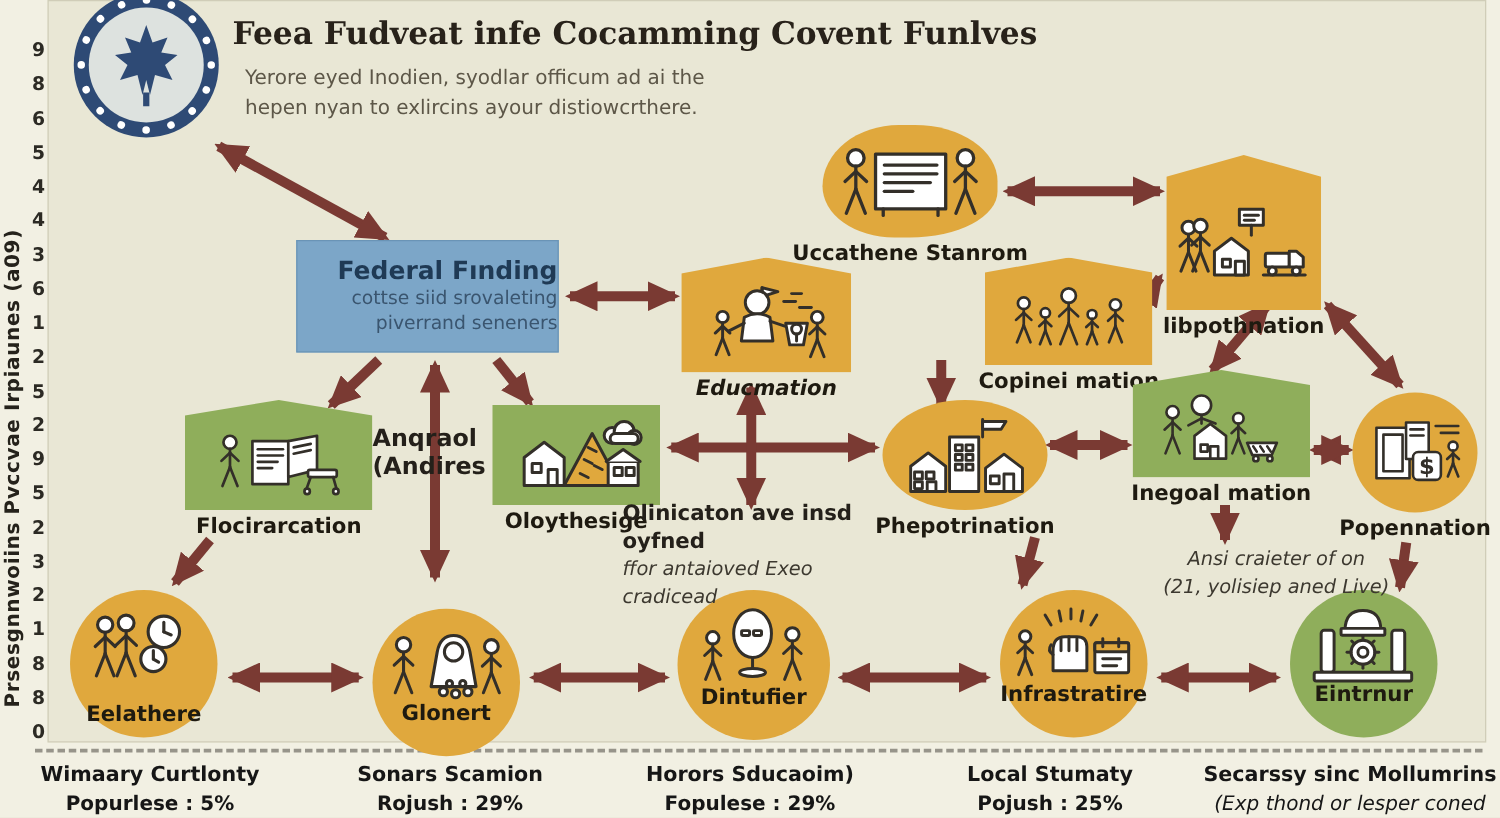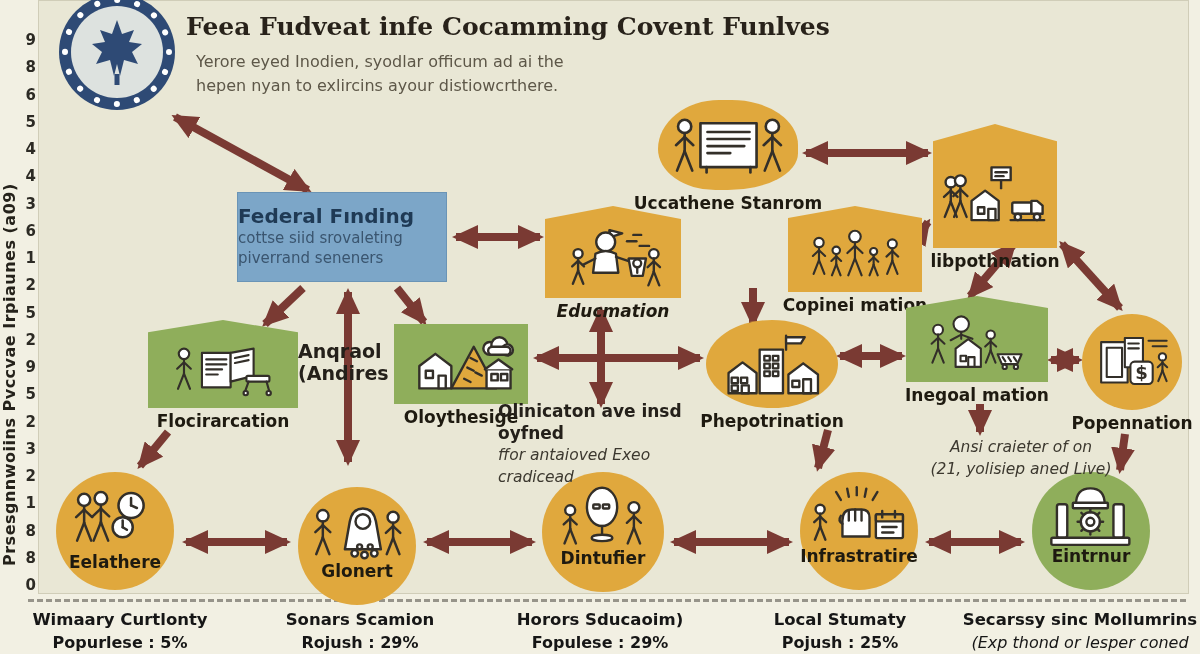--- a/index.html
+++ b/index.html
@@ -12,21 +12,21 @@
       writing-mode:vertical-rl;transform:rotate(180deg);text-align:center;
       font-weight:700;font-size:16px;color:#25221b;letter-spacing:.5px;z-index:2;}
   .tick{position:absolute;left:12px;width:24px;text-align:right;font-size:15px;
         font-weight:700;color:#2c2a24;z-index:2;line-height:18px;}
   .seal{position:absolute;left:54px;top:-8px;z-index:3;}
   .title{position:absolute;left:186px;top:12px;z-index:3;
          font-family:"DejaVu Serif", serif;font-weight:700;font-size:25px;color:#28221a;}
   .subtitle{position:absolute;left:196px;top:50px;z-index:3;font-size:16px;
             color:#5d5748;line-height:24px;}
   .federal-box{position:absolute;left:237px;top:192px;width:210px;height:90px;
-      background:#7ca6c8;border:1px solid #6a94b6;z-index:3;text-align:left;
+      background:#7ca6c8;border:1px solid #6a94b6;z-index:3;text-align:right;
       padding-top:11px;box-sizing:border-box;}
   .federal-title{font-size:20px;font-weight:700;color:#1f3a55;}
   .federal-line{font-size:15px;color:#3a556f;line-height:20px;}
   #arrows{position:absolute;inset:0;z-index:2;pointer-events:none;}
   .node{position:absolute;z-index:3;}
   .node-shape{position:absolute;left:0;top:0;display:flex;align-items:center;
               justify-content:center;box-sizing:border-box;}
   .shape-blob{border-radius:48% 52% 55% 45% / 60% 55% 45% 50%;}
   .shape-badge{clip-path:polygon(0% 14%,50% 0%,100% 14%,100% 100%,0% 100%);}
   .shape-ellipse,.shape-circle{border-radius:50%;}
@@ -417,21 +417,21 @@
               <line x1="40" y1="47.96" x2="48.7" y2="70"></line>
               <circle cx="76" cy="28" r="15" fill="#fff"></circle>
               <line x1="76" y1="28" x2="76" y2="19"></line>
               <line x1="76" y1="28" x2="83" y2="31"></line>
               <circle cx="66" cy="54" r="12" fill="#fff"></circle>
               <line x1="66" y1="54" x2="66" y2="46"></line>
               <line x1="66" y1="54" x2="71" y2="57"></line>
             </svg>
           </span>
         </div>
-        <div class="node-label" style="left: -20px; top: 80px; width: 158px;">Eelathere</div>
+        <div class="node-label" style="left: -20px; top: 90px; width: 158px;">Eelathere</div>
       </div>
       <div class="node" style="left: 298px; top: 487px; width: 118px; height: 118px;">
         <div class="node-shape shape-circle" style="width: 118px; height: 118px; background: rgb(224, 168, 61); padding-bottom: 32px;">
           <span style="display: flex; align-items: center; justify-content: center; width: 100%; height: 100%;">
             <svg viewBox="0 0 122 80" style="width:85%;max-height:76%" stroke="#332f29" stroke-width="3" fill="none" stroke-linecap="round" stroke-linejoin="round">
               <circle cx="19" cy="23.02" r="7.0200000000000005" fill="#fff"></circle>
               <line x1="19" y1="30.04" x2="19" y2="49.48"></line>
               <line x1="19" y1="34.36" x2="9.819999999999999" y2="43"></line>
               <line x1="19" y1="34.36" x2="28.18" y2="43"></line>
               <line x1="19" y1="49.48" x2="10.9" y2="70"></line>

